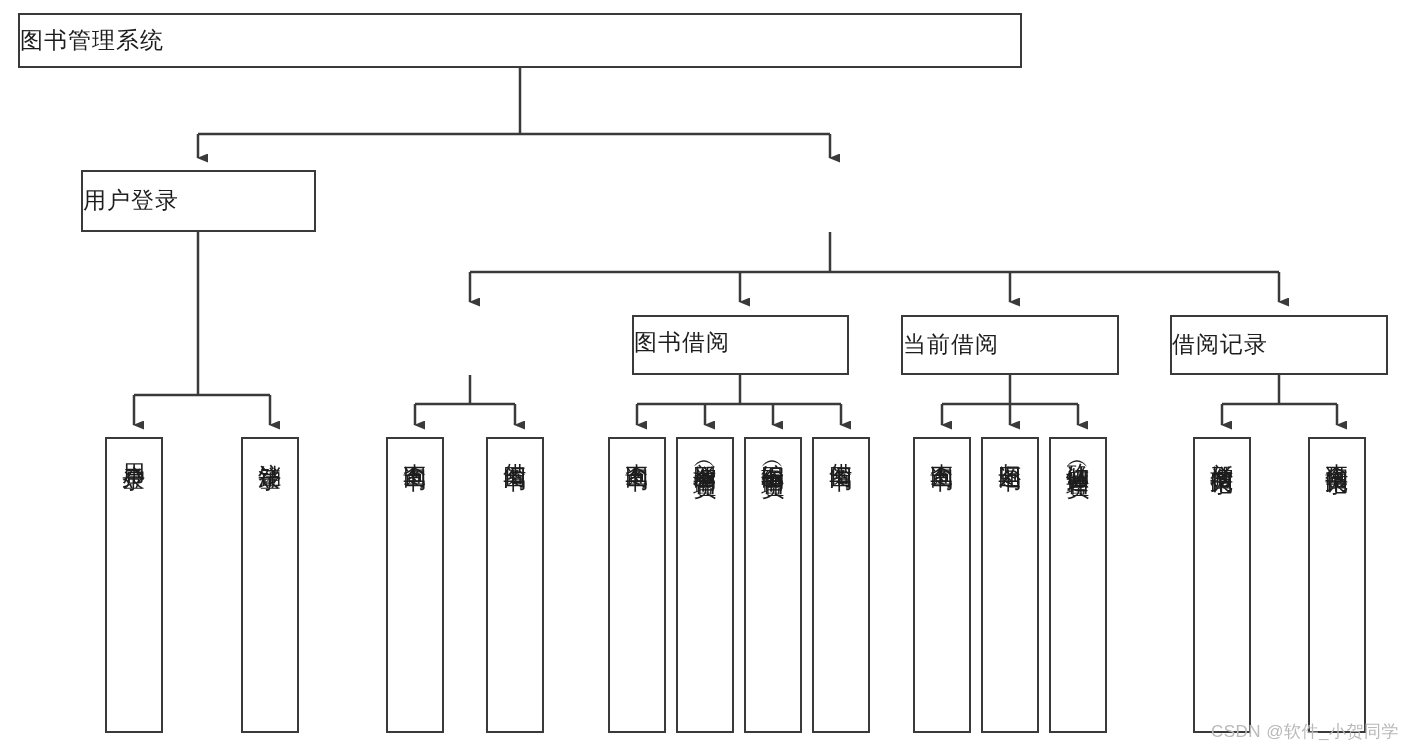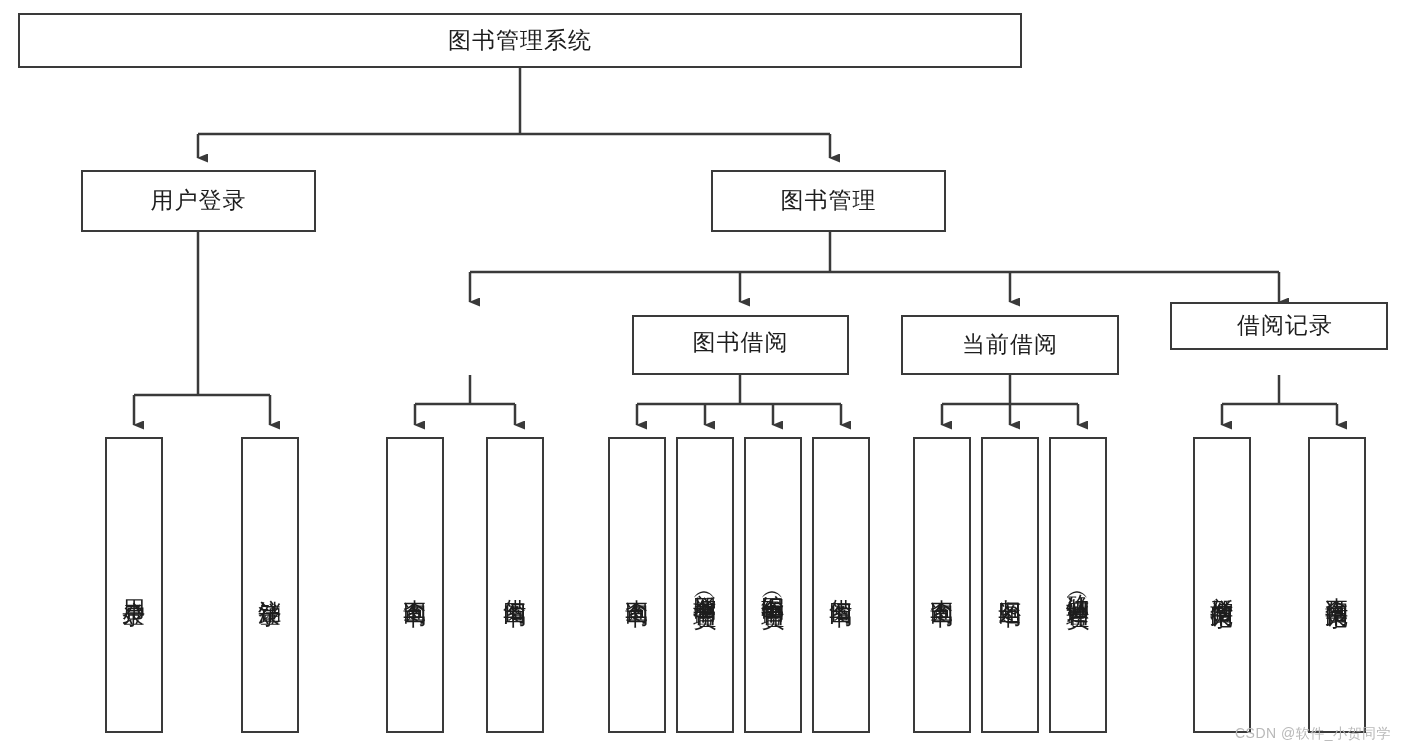--- a/index.html
+++ b/index.html
@@ -26,21 +26,20 @@
     height: 747px;
     pointer-events: none;
   }
   .node {
     position: absolute;
     box-sizing: border-box;
     border: 2.5px solid #3a3a3a;
     background: #ffffff;
     display: flex;
     align-items: center;
-    justify-content: center;
     color: #1d1d1d;
   }
   .node.horiz {
     font-size: 23px;
     letter-spacing: 1px;
     line-height: 1.2;
   }
   .node.vert {
     writing-mode: vertical-rl;
     text-orientation: upright;
@@ -52,23 +51,23 @@
   }
   .node.vert .vtext {
     writing-mode: vertical-rl;
     text-orientation: upright;
     white-space: normal;
     text-align: center;
     max-height: 100%;
   }
   #watermark {
     position: absolute;
-    right: 14px;
+    right: 6px;
     bottom: 4px;
-    font-size: 14px;
+    font-size: 17px;
     color: #b9b9b9;
     letter-spacing: 0.5px;
     white-space: nowrap;
     font-family: "Liberation Sans", "DejaVu Sans", sans-serif;
   }
 </style>
 </head>
 <body>
 
 <div id="canvas">
@@ -123,31 +122,28 @@
     </g>
   </svg>
 
   <div class="node horiz" style="left:18px; top:13px; width:1004px; height:55px;">
     <span>图书管理系统</span>
   </div>
 
   <div class="node horiz" style="left:81px; top:170px; width:235px; height:62px;">
     <span>用户登录</span>
   </div>
-  <div class="node horiz" style="left:711px; top:170px; width:235px; height:62px;">
-    <span>图书管理</span>
-  </div>
 
   <div class="node horiz" style="left:632px; top:315px; width:217px; height:60px;font-family:Liberation Mono, monospace;">
     <span>图书借阅</span>
   </div>
   <div class="node horiz" style="left:901px; top:315px; width:218px; height:60px;">
     <span>当前借阅</span>
   </div>
-  <div class="node horiz" style="left:1170px; top:302px; width:218px; height:48px;padding-left:12px;">
+  <div class="node horiz" style="left:1170px; top:315px; width:218px; height:60px;">
     <span>借阅记录</span>
   </div>
 
   <div class="node vert" style="left:105px; top:437px; width:58px; height:296px;">
     <span class="vtext">用户登录</span>
   </div>
   <div class="node vert" style="left:241px; top:437px; width:58px; height:296px;">
     <span class="vtext">注销登录</span>
   </div>
 

